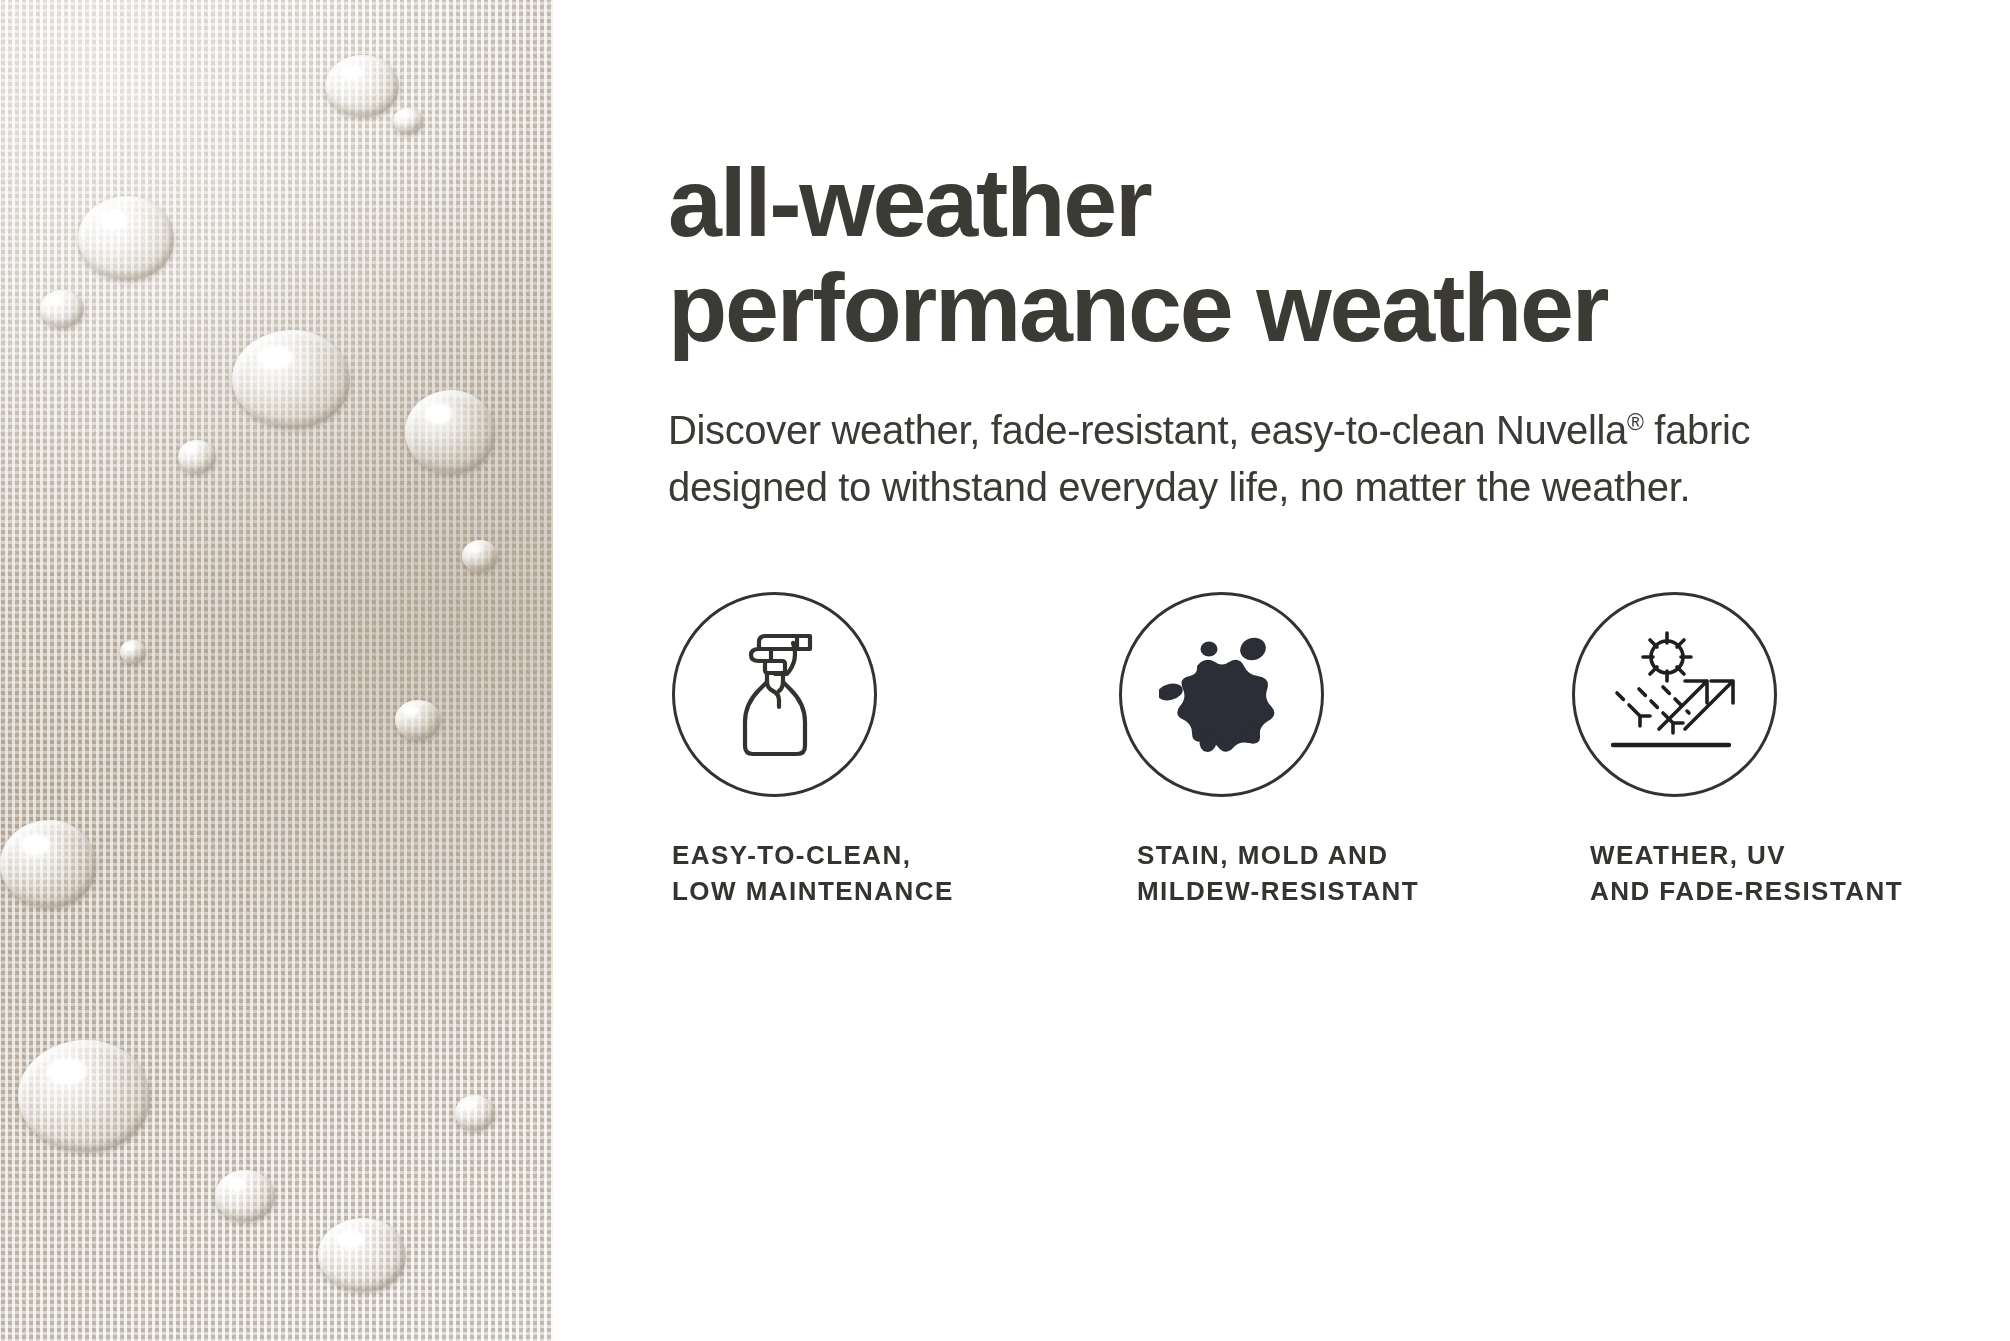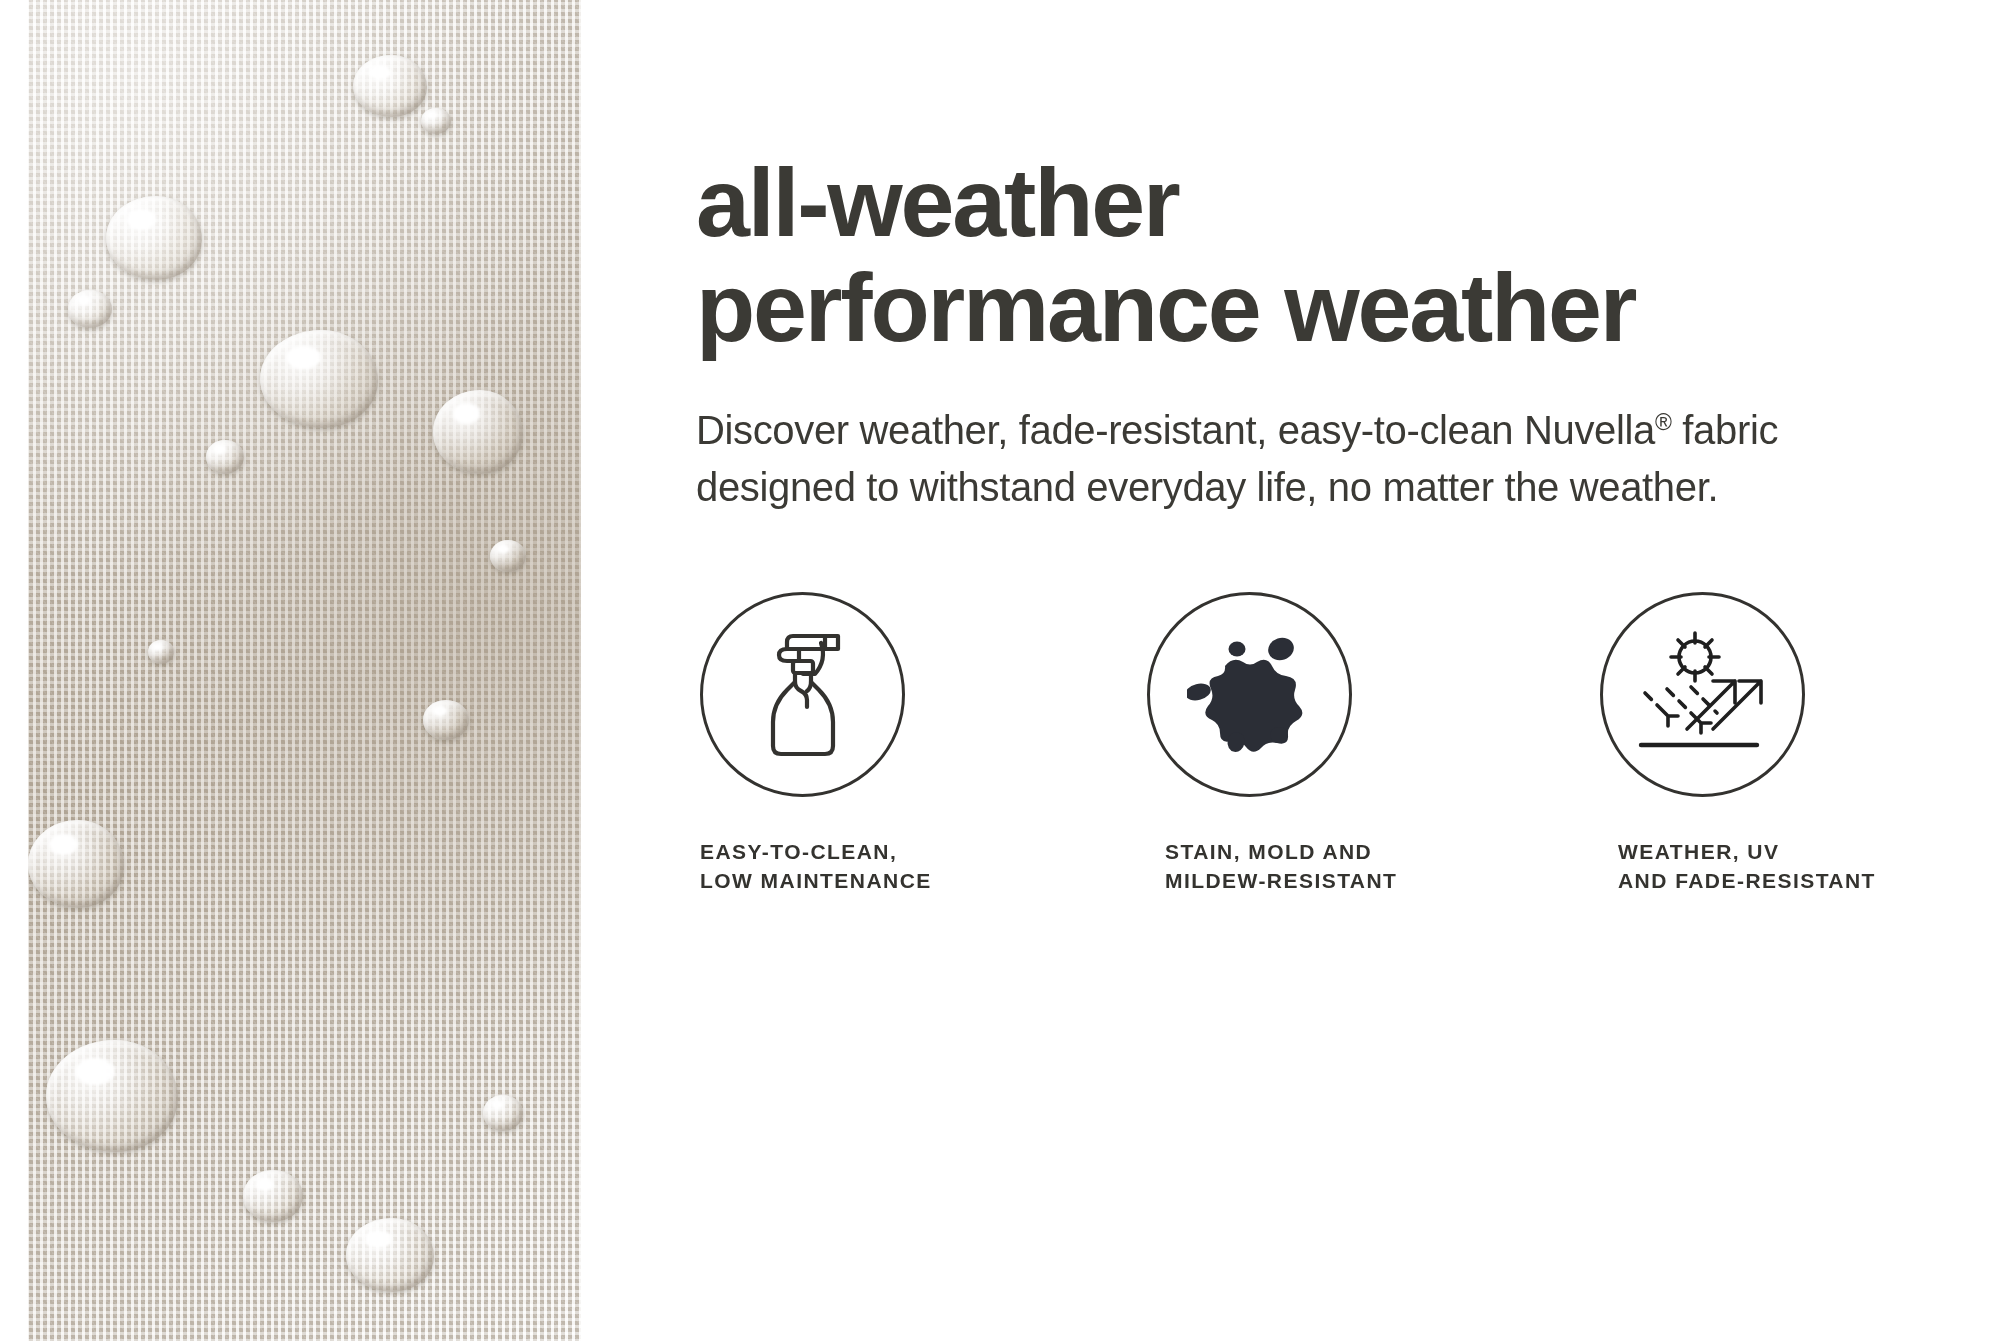--- a/index.html
+++ b/index.html
@@ -2,21 +2,21 @@
 <html><head>
 <meta charset="utf-8">
 <style>
   * { margin:0; padding:0; box-sizing:border-box; }
   html,body { width:2010px; height:1341px; }
   body {
     font-family:"Liberation Sans", sans-serif;
     background:#ffffff;
     overflow:hidden;
   }
-  .banner { position:relative; width:2010px; height:1341px; display:flex; background:#fff;padding-left:28px; }
+  .banner { position:relative; width:2010px; height:1341px; display:flex; background:#fff; }
 
   
   .photo {
     position:relative;
     width:553px;
     height:1341px;
     flex:0 0 553px;
     overflow:hidden;
     background:#cdc4b7;
   }
@@ -86,21 +86,21 @@
   }
   .feature { width:455px; flex:0 0 455px; }
   .feature .circle {
     width:205px; height:205px;
     border:3px solid #33322f;
     border-radius:50%;
     display:flex; align-items:center; justify-content:center;
   }
   .feature .caption {
     margin-top:41px;
-    font-size:21px;
+    font-size:26px;
     font-weight:700;
     letter-spacing:1.45px;
     line-height:1.36;
     color:#34332f;
     white-space:pre-line;
   }
   .feature.f2 .circle, .feature.f2 .caption { margin-left:-8px; }
   .feature.f3 .circle, .feature.f3 .caption { margin-left:-10px; }
   .feature.f2 .caption { margin-left:10px; }
   .feature.f3 .caption { margin-left:8px; }

